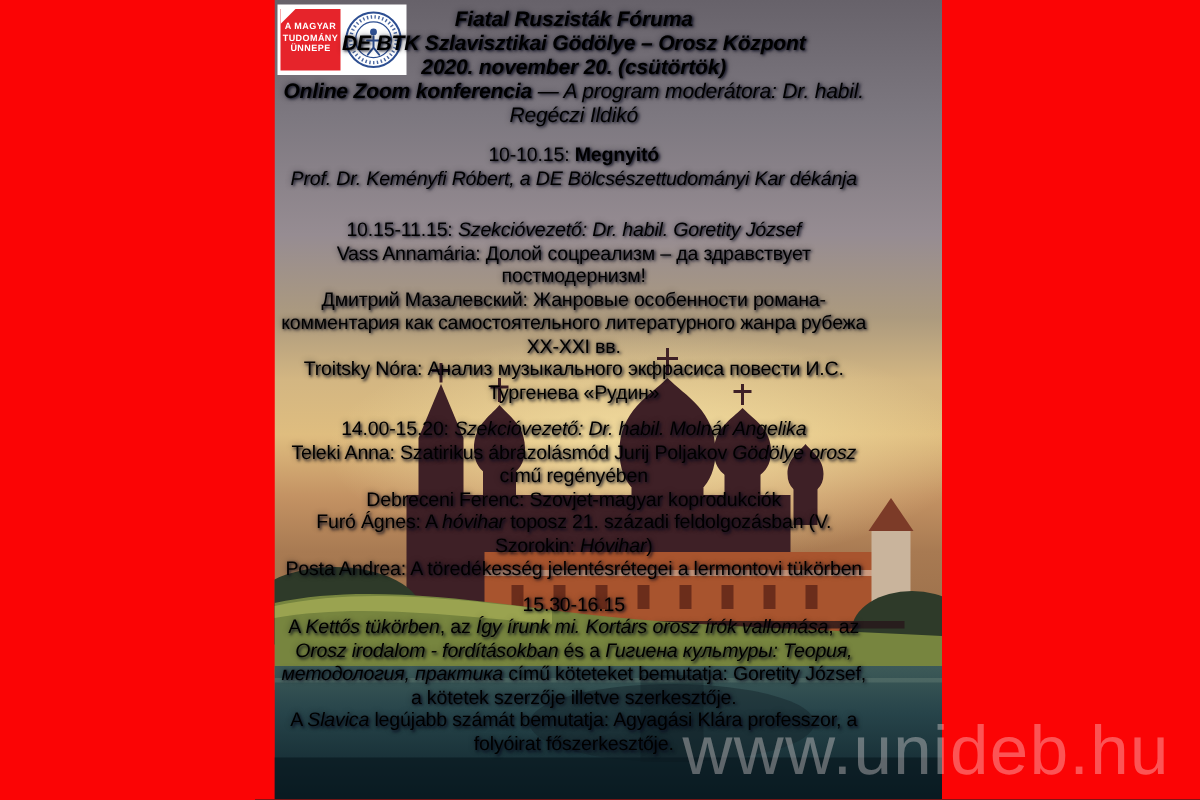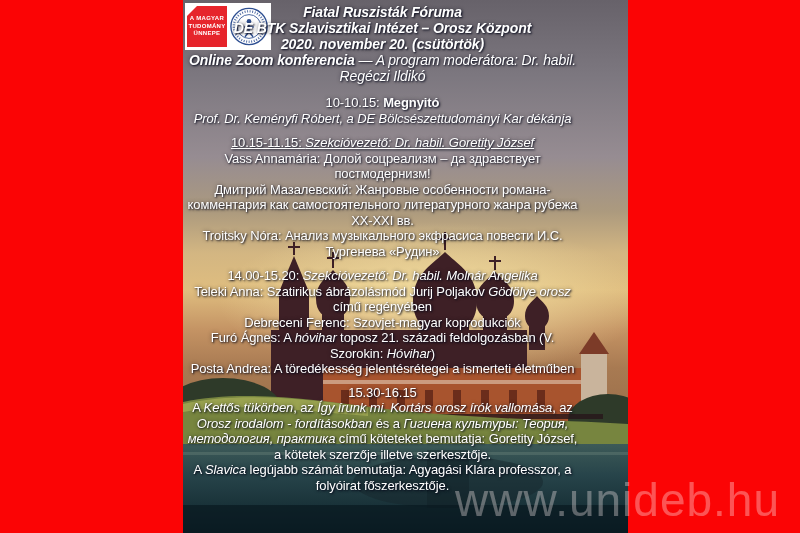--- a/index.html
+++ b/index.html
@@ -20,21 +20,21 @@
     display:flex;flex-direction:column;justify-content:center;align-items:center;
     text-align:center;overflow:hidden;
   }
   .mtu-fold{position:absolute;top:0;left:0;width:0;height:0;
     border-top:10px solid #ffffff;border-right:10px solid transparent;}
   .mtu-line{font-size:6px;line-height:7.5px;font-weight:bold;letter-spacing:.3px;}
   .seal-svg{width:41px;height:41px;display:block;}
   
   .content{
     position:absolute;left:0;top:0;width:399px;box-sizing:border-box;
-    padding:4px 2px 0;text-align:center;color:#ffffff;
+    padding:4px 2px 0;text-align:center;color:#000000;
     font-size:13px;line-height:15.5px;letter-spacing:-0.1px;
     text-shadow:1px 1px 2px rgba(5,8,25,.9), 0 0 4px rgba(5,8,25,.45);
   }
   .line{margin:0;}
   .hdr{font-size:14px;line-height:16px;}
   .s-n{font-style:normal;font-weight:normal;}
   .s-b{font-weight:bold;}
   .s-i{font-style:italic;}
   .s-bi{font-weight:bold;font-style:italic;}
   .watermark{
@@ -146,34 +146,34 @@
         <circle cx="21" cy="21" r="19" fill="none" stroke="#2e4f92" stroke-width="1.4"></circle>
         <circle cx="21" cy="21" r="16" fill="none" stroke="#2e4f92" stroke-width="2.4" stroke-dasharray="1 1.7" opacity="0.85"></circle>
         <circle cx="21" cy="21" r="12.5" fill="none" stroke="#2e4f92" stroke-width="0.9"></circle>
         <circle cx="21" cy="15.5" r="2.4" fill="#2e4f92"></circle>
         <path d="M21 18.5 L21 26.5 M16.5 21.5 L25.5 21.5 M21 26.5 L17 31.5 M21 26.5 L25 31.5" stroke="#2e4f92" stroke-width="1.4" fill="none" stroke-linecap="round"></path>
       </svg>
     </div>
 
     <div class="content">
         <p class="line hdr"><span class="s-bi">Fiatal Ruszisták Fóruma</span></p>
-        <p class="line hdr"><span class="s-bi">DE BTK Szlavisztikai Intézet – Orosz Központ</span></p>
+        <p class="line hdr"><span class="s-bi">DE BTK Szlavisztikai Gödölye – Orosz Központ</span></p>
         <p class="line hdr"><span class="s-bi">2020. november 20. (csütörtök)</span></p>
         <p class="line hdr"><span class="s-bi">Online Zoom konferencia</span><span class="s-i"> — A program moderátora: Dr. habil. Regéczi Ildikó</span></p>
         <p class="line" style="margin-top: 11px;"><span class="s-n">10-10.15: </span><span class="s-b">Megnyitó</span></p>
         <p class="line"><span class="s-i">Prof. Dr. Keményfi Róbert, a DE Bölcsészettudományi Kar dékánja</span></p>
-        <p class="line" style="margin-top: 9px; text-decoration: underline;"><span class="s-n">10.15-11.15: </span><span class="s-i">Szekcióvezető: Dr. habil. Goretity József</span></p>
+        <p class="line" style="margin-top: 19px;"><span class="s-n">10.15-11.15: </span><span class="s-i">Szekcióvezető: Dr. habil. Goretity József</span></p>
         <p class="line"><span class="s-n">Vass Annamária: Долой соцреализм – да здравствует постмодернизм!</span></p>
         <p class="line"><span class="s-n">Дмитрий Мазалевский: Жанровые особенности романа-комментария как самостоятельного литературного жанра рубежа XX-XXI вв.</span></p>
         <p class="line"><span class="s-n">Troitsky Nóra: Анализ музыкального экфрасиса повести И.С. Тургенева «Рудин»</span></p>
         <p class="line" style="margin-top: 9px;"><span class="s-n">14.00-15.20: </span><span class="s-i">Szekcióvezető: Dr. habil. Molnár Angelika</span></p>
         <p class="line"><span class="s-n">Teleki Anna: Szatirikus ábrázolásmód Jurij Poljakov </span><span class="s-i">Gödölye orosz</span><span class="s-n"> című regényében</span></p>
         <p class="line"><span class="s-n">Debreceni Ferenc: Szovjet-magyar koprodukciók</span></p>
         <p class="line"><span class="s-n">Furó Ágnes: A </span><span class="s-i">hóvihar</span><span class="s-n"> toposz 21. századi feldolgozásban (V. Szorokin: </span><span class="s-i">Hóvihar</span><span class="s-n">)</span></p>
-        <p class="line"><span class="s-n">Posta Andrea: A töredékesség jelentésrétegei a ismerteti életműben</span></p>
+        <p class="line"><span class="s-n">Posta Andrea: A töredékesség jelentésrétegei a lermontovi tükörben</span></p>
         <p class="line" style="margin-top: 8px;"><span class="s-n">15.30-16.15</span></p>
         <p class="line"><span class="s-n">A </span><span class="s-i">Kettős tükörben</span><span class="s-n">, az </span><span class="s-i">Így írunk mi. Kortárs orosz írók vallomása</span><span class="s-n">, az </span><span class="s-i">Orosz irodalom - fordításokban</span><span class="s-n"> és a </span><span class="s-i">Гигиена культуры: Теория, методология, практика</span><span class="s-n"> című köteteket bemutatja: Goretity József, a kötetek szerzője illetve szerkesztője.</span></p>
         <p class="line"><span class="s-n">A </span><span class="s-i">Slavica</span><span class="s-n"> legújabb számát bemutatja: Agyagási Klára professzor, a folyóirat főszerkesztője.</span></p>
       </div>
   </div>
 
   <div class="watermark">www.unideb.hu</div>
 </div>
 
 </body></html>

